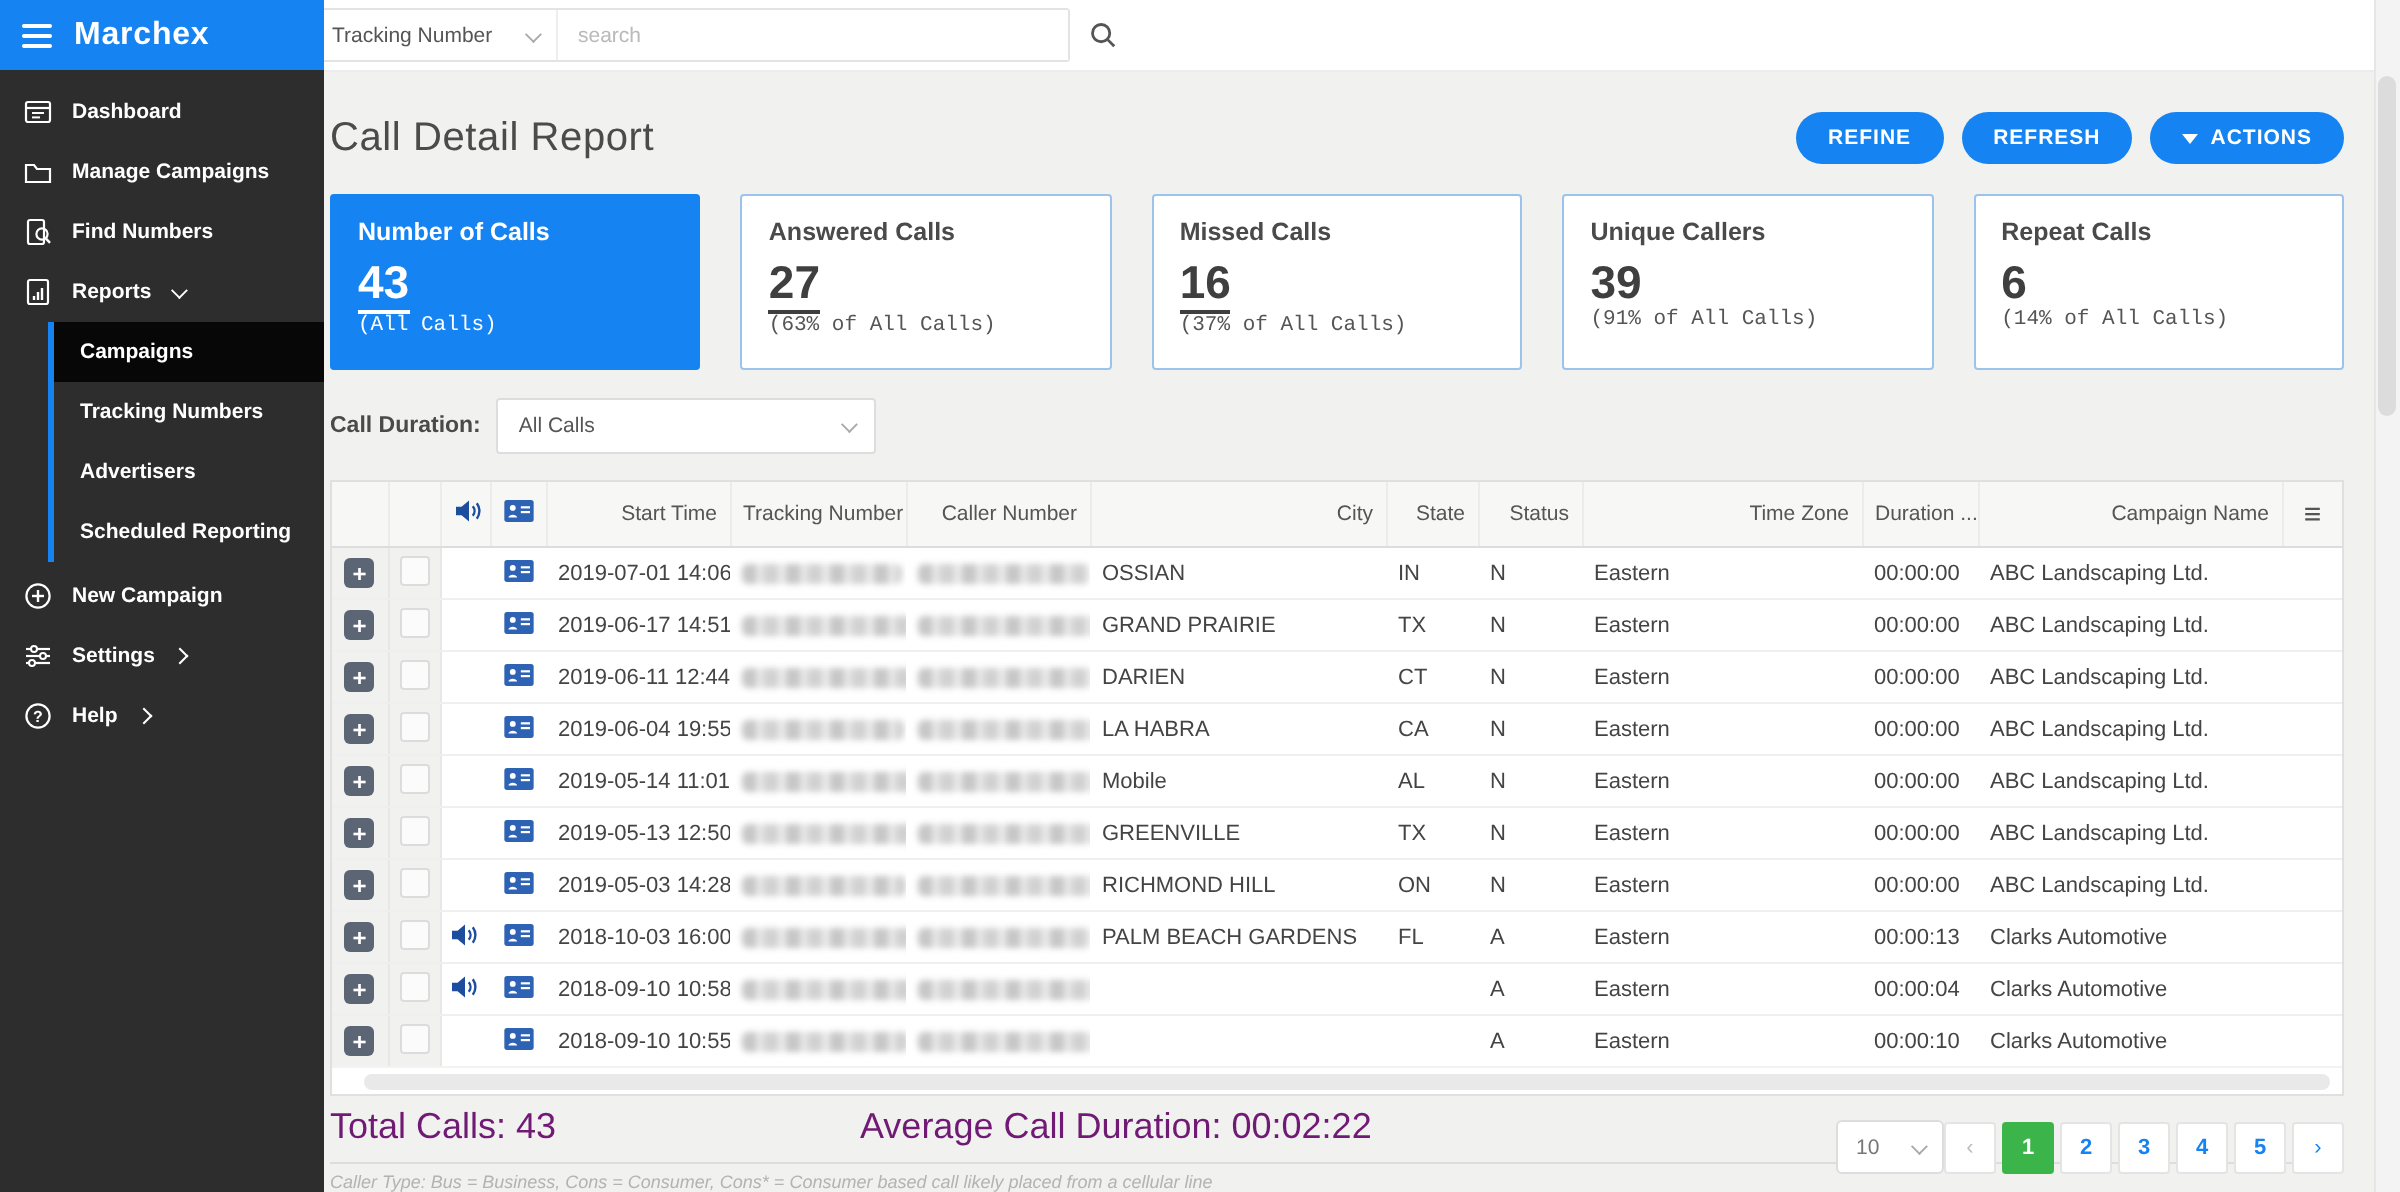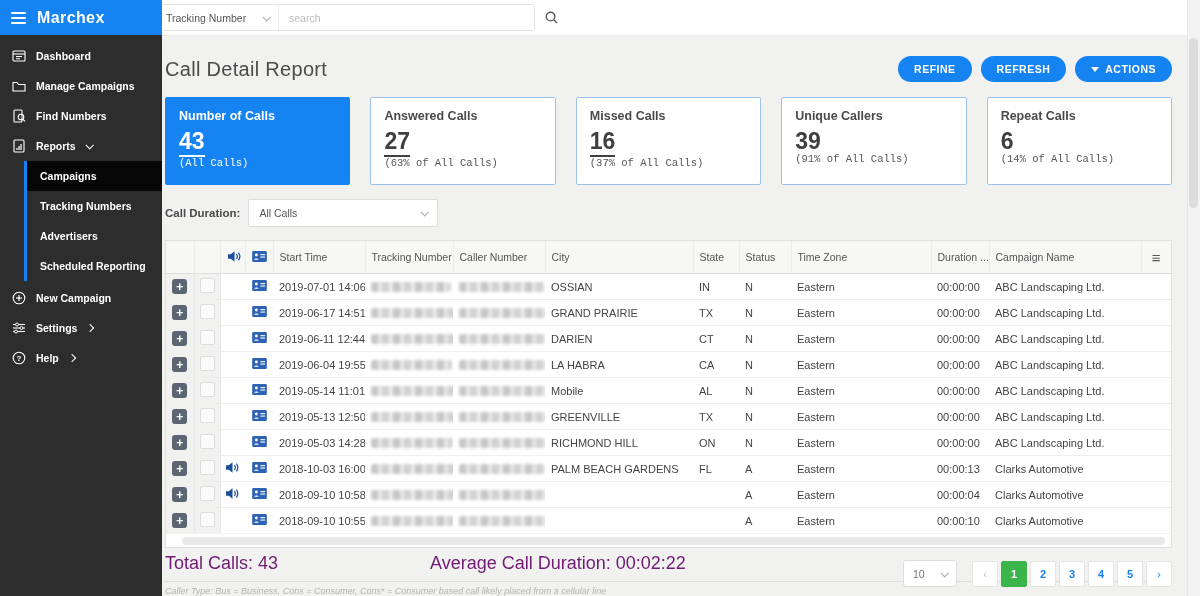--- a/index.html
+++ b/index.html
@@ -63,21 +63,21 @@
   
   .filter-row{margin-top:14px;display:flex;align-items:center;gap:8px;}
   .filter-label{font-size:11.5px;color:#4a4a4a;font-weight:600;}
   .duration-select{width:168px;height:26px;background:#fff;border:1px solid #ddd;border-radius:2px;
     display:flex;align-items:center;justify-content:space-between;padding:0 10px;font-size:10.5px;
     color:#555;cursor:pointer;}
   
   .table-wrap{margin-top:13px;background:#fff;border:1px solid #e0e0e0;}
   table{width:100%;border-collapse:collapse;table-layout:fixed;font-size:11px;color:#444;}
   thead th{background:#f7f7f6;border-bottom:1px solid #ddd;border-right:1px solid #ececec;height:32px;
-    font-weight:400;color:#555;text-align:left;padding:0 6px;white-space:nowrap;overflow:hidden;font-size:10.5px;}
+    font-weight:400;color:#555;text-align:right;padding:0 6px;white-space:nowrap;overflow:hidden;font-size:10.5px;}
   thead th:last-child{border-right:none;}
   tbody td{height:25px;border-bottom:1px solid #efefef;padding:0 6px;white-space:nowrap;overflow:hidden;}
   tbody tr:last-child td{border-bottom:none;}
   td.gray{background:#f1f1f0;border-right:1px solid #e7e7e7;}
   .c-expand,.c-check,.c-spk,.c-card{text-align:center;}
   td.c-expand,td.c-check,td.c-spk,td.c-card{padding:0 2px;}
   .plus-btn{width:15px;height:15px;border-radius:3px;background:#5b6573;color:#fff;font-size:12px;
     font-weight:bold;display:inline-flex;align-items:center;justify-content:center;line-height:12px;
     cursor:pointer;margin:0 auto;}
   .checkbox{width:13px;height:13px;border:1px solid #dcdcdc;background:#fbfbfb;border-radius:2px;
@@ -85,21 +85,21 @@
   .blur-blob{height:10px;border-radius:3px;opacity:.85;
     background:repeating-linear-gradient(90deg,#bdbdbd 0 7px,#e3e3e3 7px 11px,#c9c9c9 11px 18px,#e8e8e8 18px 22px);
     filter:blur(1.6px);}
   .hmenu{font-size:15px;color:#555;cursor:pointer;line-height:1;}
   .hscroll-track{height:13px;background:#fff;display:flex;align-items:center;padding:0 6px;border-top:1px solid #f3f3f3;}
   .hscroll-thumb{height:8px;background:#e9e9e9;border-radius:4px;flex:1;margin-left:10px;cursor:pointer;}
   
   .totals-row{display:flex;margin-top:5px;font-size:18px;color:#701a75;padding-bottom:7px;border-bottom:1px solid #ddd;}
   .total-calls{width:265px;}
   .note{font-size:9px;font-style:italic;color:#b3b3b3;margin-top:4px;}
-  .pagination-row{position:absolute;right:28px;bottom:9px;display:flex;align-items:center;gap:15px;}
+  .pagination-row{position:absolute;right:28px;bottom:9px;display:flex;align-items:center;}
   .size-select{width:54px;height:27px;background:#fff;border:1px solid #ddd;border-radius:3px;
     display:flex;align-items:center;justify-content:space-between;padding:0 9px;font-size:10.5px;
     color:#777;cursor:pointer;box-sizing:border-box;}
   .pager{display:flex;gap:3px;}
   .page-box{width:26px;height:26px;border:1px solid #e4e4e4;background:#fff;border-radius:2px;
     display:flex;align-items:center;justify-content:center;font-size:11px;font-weight:bold;
     color:#1583f2;cursor:pointer;box-sizing:border-box;}
   .page-box.nav{font-weight:400;}
   .page-box.prev{color:#bbb;}
   .page-box.active{background:#3bb54a;border-color:#3bb54a;color:#fff;}

